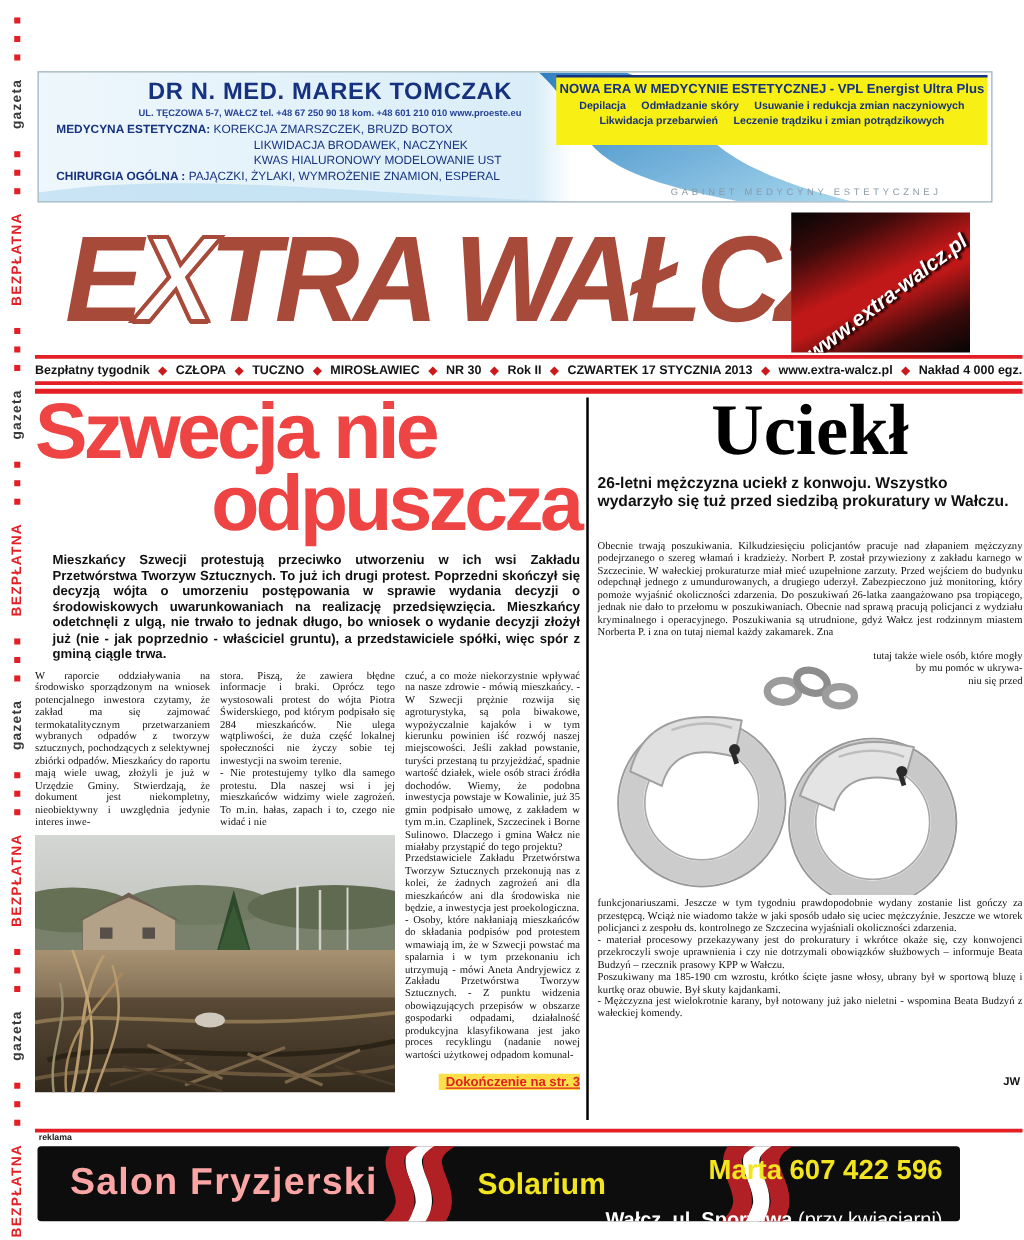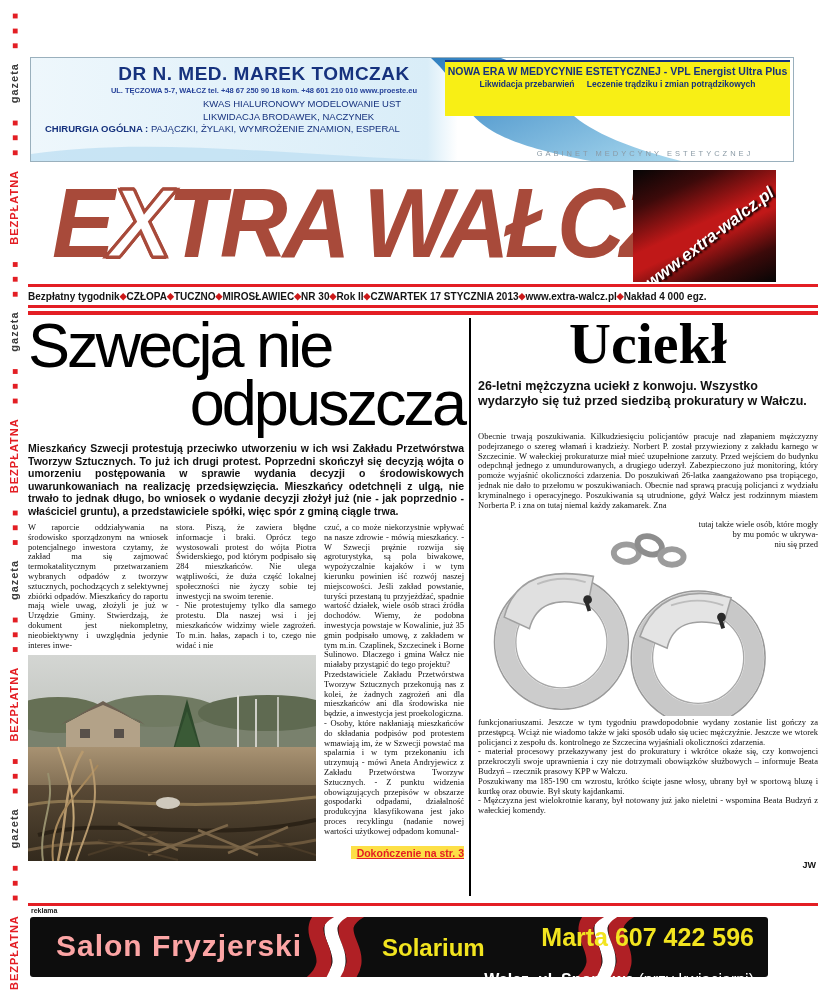--- a/index.html
+++ b/index.html
@@ -48,30 +48,30 @@
     background:linear-gradient(155deg,#050505 0%,#3c0a0a 22%,#c01818 48%,#c01818 58%,#3c0a0a 80%,#050505 100%);
     overflow:hidden;}
   .web-badge span{position:absolute;left:-8px;top:58px;width:170px;text-align:center;
     transform:rotate(-37deg);color:#fff;font-weight:bold;font-style:italic;font-size:17px;
     text-shadow:1px 1px 0 #300,2px 2px 2px #000;}
   
   .info-top,.info-bot,.rule-main{position:absolute;left:28px;width:790px;background:#e31e24;}
   .info-top{top:284px;height:3px;}
   .info-bot{top:305px;height:3px;}
   .rule-main{top:311px;height:4px;}
-  .info-bar{position:absolute;left:28px;top:288px;width:636px;height:16px;
+  .info-bar{position:absolute;left:28px;top:288px;width:790px;height:16px;
     font-size:10px;font-weight:bold;color:#141414;display:flex;align-items:center;
     justify-content:space-between;white-space:nowrap;}
   .info-bar .dia{color:#cc1a1a;font-size:9px;}
   
   .divider{position:absolute;left:469px;top:318px;width:2px;height:578px;background:#000;}
   .left-story{position:absolute;left:28px;top:316px;width:436px;height:580px;}
-  .ls-headline{color:#000000;font-weight:normal;font-size:63px;line-height:58px;letter-spacing:-3px;}
+  .ls-headline{color:#ef4444;font-weight:bold;font-size:63px;line-height:58px;letter-spacing:-3px;}
   .ls-headline .l2{text-align:right;display:block;}
-  .ls-lead{margin-top:10px;font-size:10.5px;font-weight:bold;line-height:12.5px;text-align:justify;}
+  .ls-lead{margin-top:10px;font-size:10.5px;font-weight:bold;line-height:12.5px;text-align:justify;margin-left:14px;}
   .ls-cols{position:relative;margin-top:6px;height:338px;}
   .bodytxt{font-family:"Liberation Serif",serif;font-size:8.5px;line-height:9.8px;
     text-align:justify;white-space:pre-line;overflow:hidden;color:#101010;}
   .col1{position:absolute;left:0;top:0;width:140px;height:128px;}
   .col2{position:absolute;left:148px;top:0;width:140px;height:128px;}
   .col3{position:absolute;left:296px;top:0;width:140px;height:320px;}
   .photo{position:absolute;left:0;top:132px;width:288px;height:206px;}
   .continued{position:absolute;right:0;bottom:2px;background:#fde047;padding:1px 0 0 6px;
     color:#e31e24;font-weight:bold;font-size:10.5px;text-decoration:underline;}
   .right-story{position:absolute;left:478px;top:316px;width:340px;height:580px;}
@@ -87,21 +87,21 @@
   .rs-tail{height:116px;position:relative;}
   .byline{position:absolute;right:2px;bottom:26px;font-weight:bold;font-size:9px;background:#fff;padding-left:4px;}
   
   .rule-bottom{position:absolute;left:28px;top:903px;width:790px;height:3px;background:#e31e24;}
   .ad-marker{position:absolute;left:31px;top:907px;font-size:7px;font-weight:bold;color:#222;}
   .bottom-ad{position:absolute;left:30px;top:917px;width:738px;height:60px;background:#0d0d0d;
     border-radius:3px;overflow:hidden;}
   .ba-salon{position:absolute;left:26px;top:12px;font-size:30px;font-weight:bold;color:#fca5a5;letter-spacing:1px;}
   .ba-solarium{position:absolute;left:352px;top:17px;font-size:24px;font-weight:bold;color:#f2e41f;}
   .ba-right{position:absolute;right:14px;top:6px;text-align:right;}
-  .ba-phone{font-size:25px;font-weight:bold;color:#f2e41f;}
+  .ba-phone{font-size:22px;font-weight:bold;color:#f2e41f;}
   .ba-addr{font-size:16px;color:#fff;margin-top:19px;font-weight:bold;}
   .ba-addr .note{font-weight:normal;}
   .wave{position:absolute;top:-4px;height:70px;}
   .w1{left:250px;} .w2{left:520px;}
 </style>
 </head>
 <body>
 
 <div class="side-strip">
   <div class="strip-run">
@@ -134,26 +134,32 @@
       </linearGradient>
     </defs>
     <path d="M400,0 C450,45 410,75 560,103 L650,103 C500,65 545,28 470,0 Z" fill="url(#bg1)"></path>
     <path d="M0,96 C120,78 260,98 420,103 L0,103 Z" fill="#bfe0f2" opacity="0.8"></path>
   </svg>
   <div class="ad-doctor">
     <div class="name">DR N. MED. MAREK TOMCZAK</div>
     <div class="addr">UL. TĘCZOWA 5-7, WAŁCZ  tel. +48 67 250 90 18   kom. +48 601 210 010   www.proeste.eu</div>
   </div>
   <div class="ad-lines">
+    <div><span class="lbl">MEDYCYNA ESTETYCZNA:</span><span> KOREKCJA ZMARSZCZEK, BRUZD   BOTOX</span></div>
+    <div class="ind">LIKWIDACJA BRODAWEK, NACZYNEK</div>
     <div class="ind">KWAS HIALURONOWY   MODELOWANIE UST</div>
-    <div class="ind">LIKWIDACJA BRODAWEK, NACZYNEK</div>
     <div><span class="lbl">CHIRURGIA OGÓLNA :</span><span> PAJĄCZKI, ŻYLAKI, WYMROŻENIE ZNAMION, ESPERAL</span></div>
   </div>
   <div class="ad-yellow">
     <div class="y1">NOWA ERA W MEDYCYNIE ESTETYCZNEJ - VPL Energist Ultra Plus</div>
+    <div class="y2">
+      <span>Depilacja</span>
+      <span>Odmładzanie skóry</span>
+      <span>Usuwanie i redukcja zmian naczyniowych</span>
+    </div>
     <div class="y3">
       <span>Likwidacja przebarwień</span>
       <span>Leczenie trądziku i zmian potrądzikowych</span>
     </div>
   </div>
   <div class="ad-logo">
     <div class="sub">GABINET  MEDYCYNY  ESTETYCZNEJ</div>
   </div>
 </div>
 

